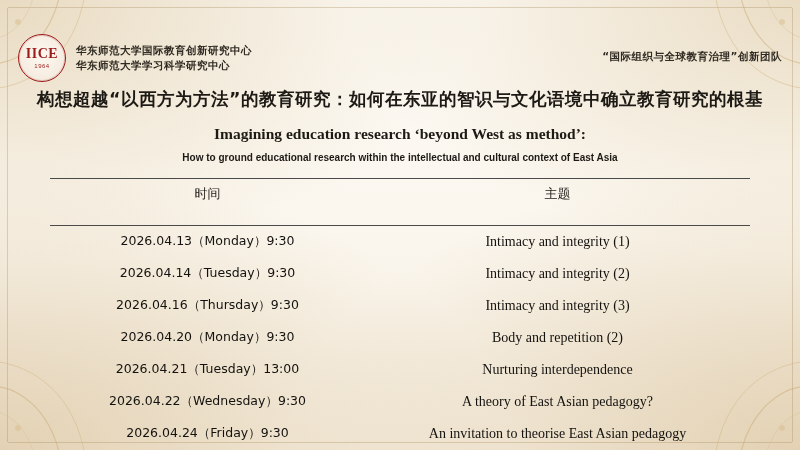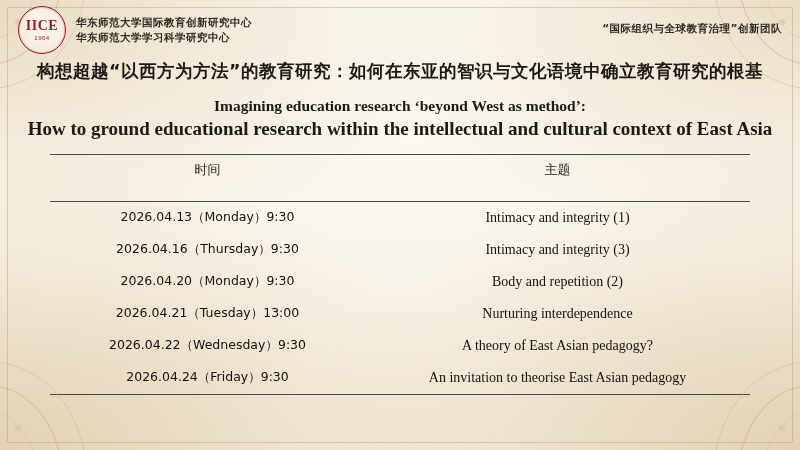--- a/index.html
+++ b/index.html
@@ -49,20 +49,21 @@
   .edge-line.right { top: 8px; bottom: 8px; right: 7px; width: 1px; }
 
   
   .header {
     position: relative;
     display: flex;
     align-items: center;
     padding: 12px 18px 0 18px;
     height: 48px;
     box-sizing: border-box;
+    margin-top: 28px;
   }
   .logo {
     width: 46px;
     height: 46px;
     border-radius: 50%;
     border: 1.6px solid #9d1b1b;
     background: radial-gradient(circle at 50% 45%, #fdf8f0 0%, #f5ece0 70%, #eadfcd 100%);
     display: flex;
     flex-direction: column;
     align-items: center;
@@ -122,25 +123,25 @@
   }
   .title-en1 {
     font-family: "Liberation Serif", serif;
     font-size: 15.5px;
     font-weight: bold;
     color: #1d1a15;
     margin-top: 13px;
     line-height: 1.25;
   }
   .title-en2 {
-    font-family: Liberation Serif, serif;
-    font-size: 19px;
-    font-weight: bold;
-    color: #1d1a15;
-    margin-top: 2px;
+    font-family: Liberation Sans, sans-serif;
+    font-size: 10px;
+    font-weight: bold;
+    color: #1d1a15;
+    margin-top: 9px;
     line-height: 1.25;
   }
 
   
   .table-wrap {
     margin: 13px auto 0 auto;
     width: 700px;
   }
   table.schedule {
     width: 100%;
@@ -241,20 +242,24 @@
           <th class="col-time">时间</th>
           <th class="col-topic">主题</th>
         </tr>
       </thead>
       <tbody id="schedule-body">
           <tr>
             <td class="time">2026.04.13（Monday）9:30</td>
             <td class="topic">Intimacy and integrity (1)</td>
           </tr>
           <tr>
+            <td class="time">2026.04.14（Tuesday）9:30</td>
+            <td class="topic">Intimacy and integrity (2)</td>
+          </tr>
+          <tr>
             <td class="time">2026.04.16（Thursday）9:30</td>
             <td class="topic">Intimacy and integrity (3)</td>
           </tr>
           <tr>
             <td class="time">2026.04.20（Monday）9:30</td>
             <td class="topic">Body and repetition (2)</td>
           </tr>
           <tr>
             <td class="time">2026.04.21（Tuesday）13:00</td>
             <td class="topic">Nurturing interdependence</td>

